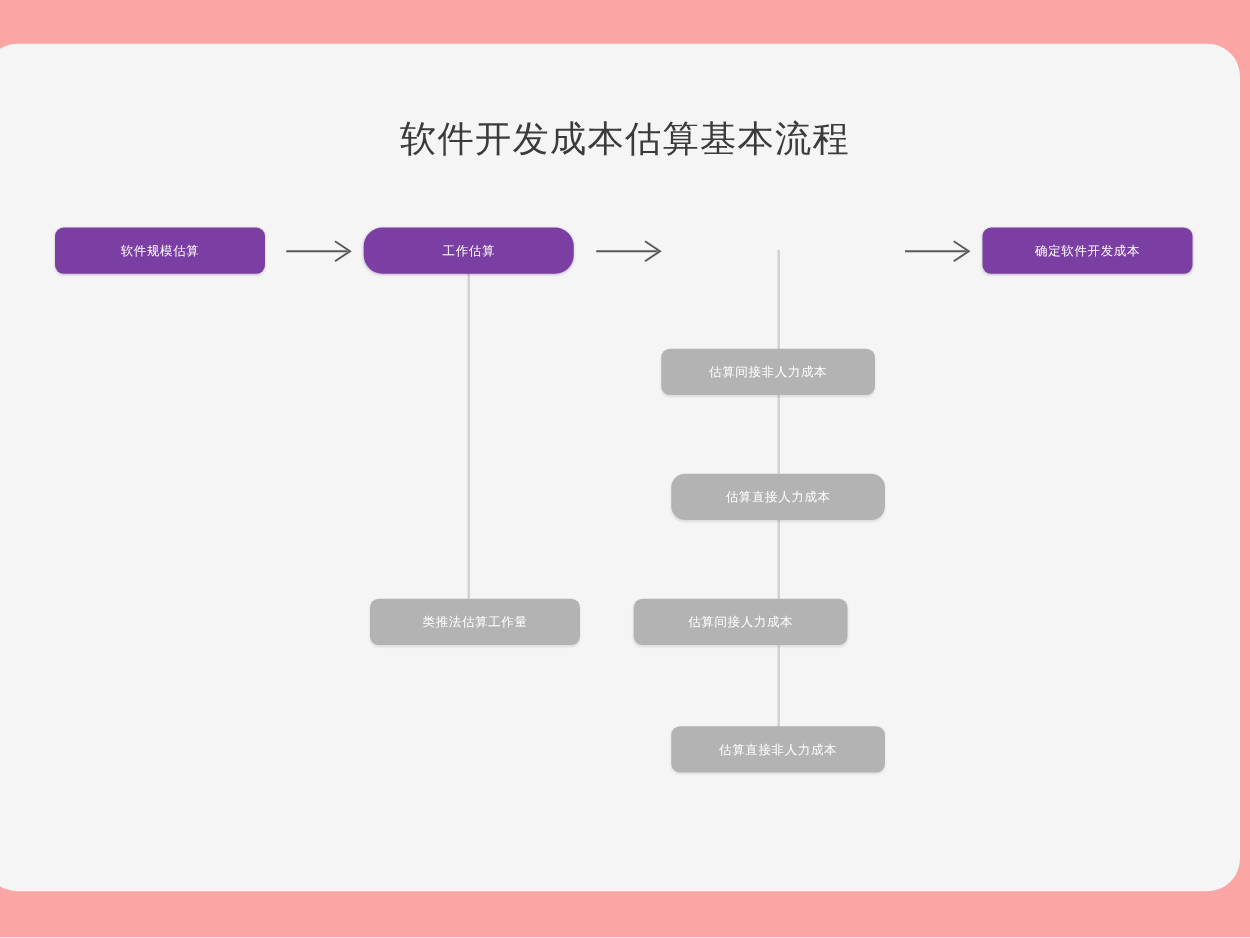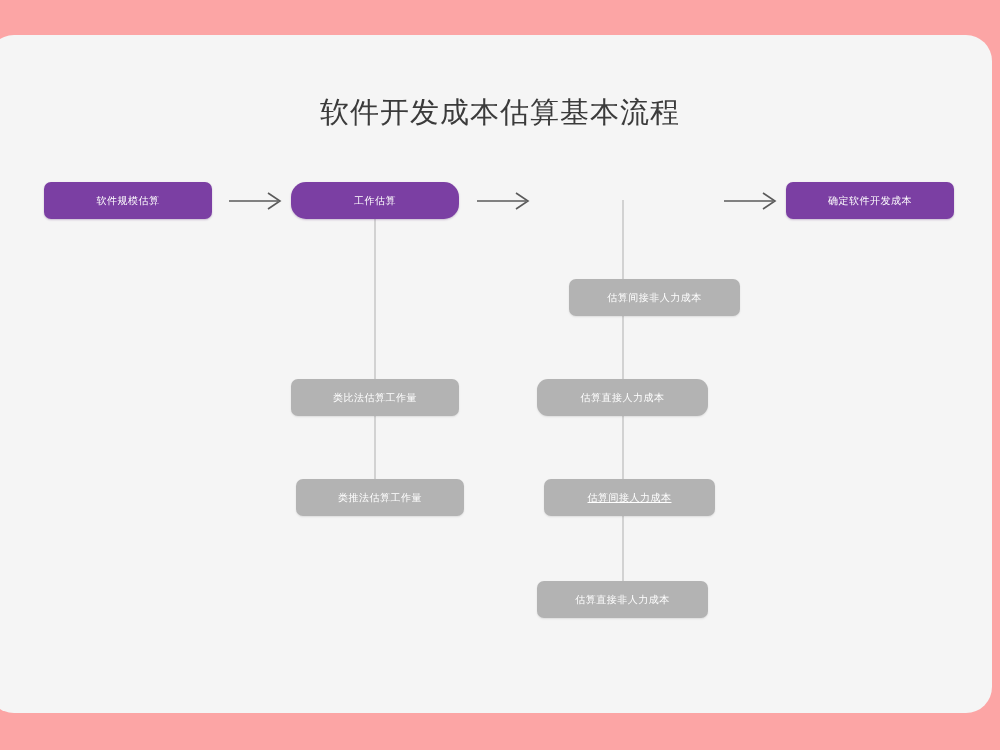--- a/index.html
+++ b/index.html
@@ -122,26 +122,25 @@
       <line x1="1" y1="12" x2="50" y2="12" stroke="#5a5a5a" stroke-width="1.6"></line>
       <polyline points="40,4 52,12 40,20" fill="none" stroke="#5a5a5a" stroke-width="1.6"></polyline>
     </svg>
 
     <svg class="arrow" style="left:723px; top:189px; width:58px;" viewBox="0 0 58 24">
       <line x1="1" y1="12" x2="50" y2="12" stroke="#5a5a5a" stroke-width="1.6"></line>
       <polyline points="40,4 52,12 40,20" fill="none" stroke="#5a5a5a" stroke-width="1.6"></polyline>
     </svg>
 
 
-    <div class="node secondary" style="left:291px; top:379px; width:168px;">类比法估算工作量</div>
 
     <div class="node secondary" style="left:296px; top:479px; width:168px;">类推法估算工作量</div>
 
-    <div class="node secondary" style="left:569px; top:279px; width:171px;">估算间接非人力成本</div>
+    <div class="node secondary" style="left:529px; top:279px; width:171px;">估算间接非人力成本</div>
 
     <div class="node secondary" style="left:537px; top:379px; width:171px;border-radius:11px;">估算直接人力成本</div>
 
-    <div class="node secondary" style="left:544px; top:479px; width:171px;text-decoration:underline;">估算间接人力成本</div>
+    <div class="node secondary" style="left:507px; top:479px; width:171px;">估算间接人力成本</div>
 
     <div class="node secondary" style="left:537px; top:581px; width:171px;">估算直接非人力成本</div>
 
   </div>
 </div>
 
 </body></html>

